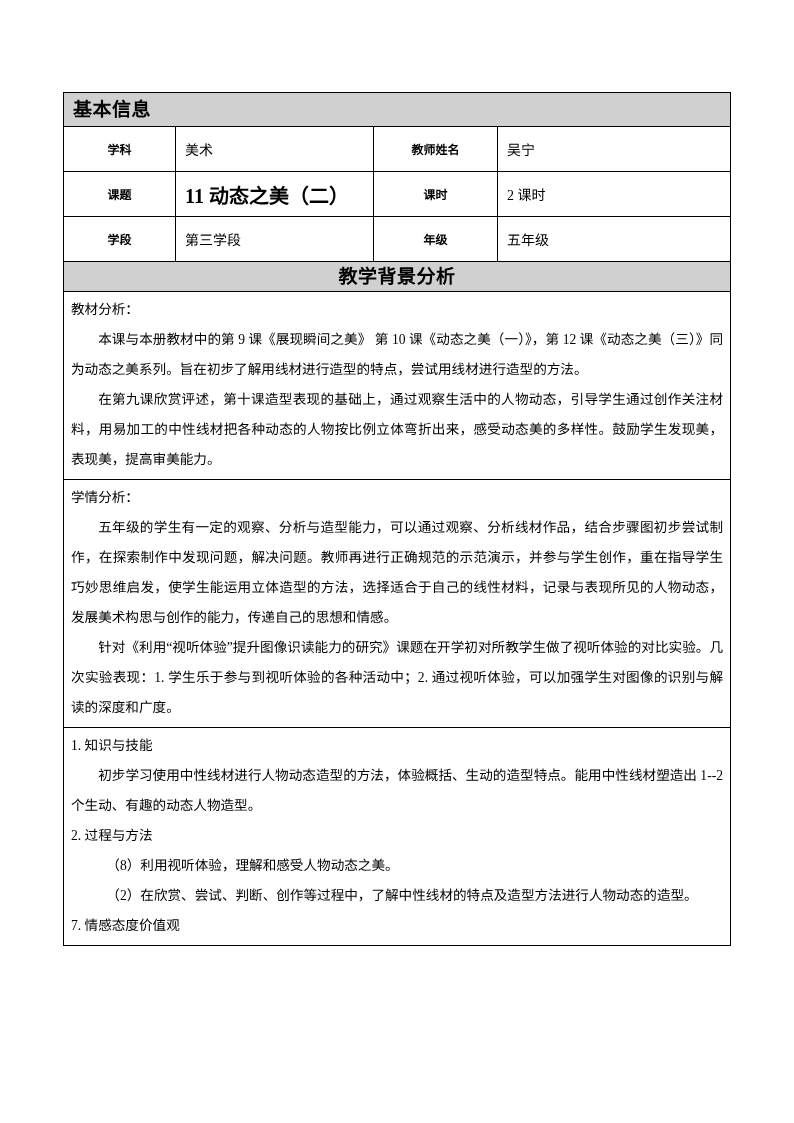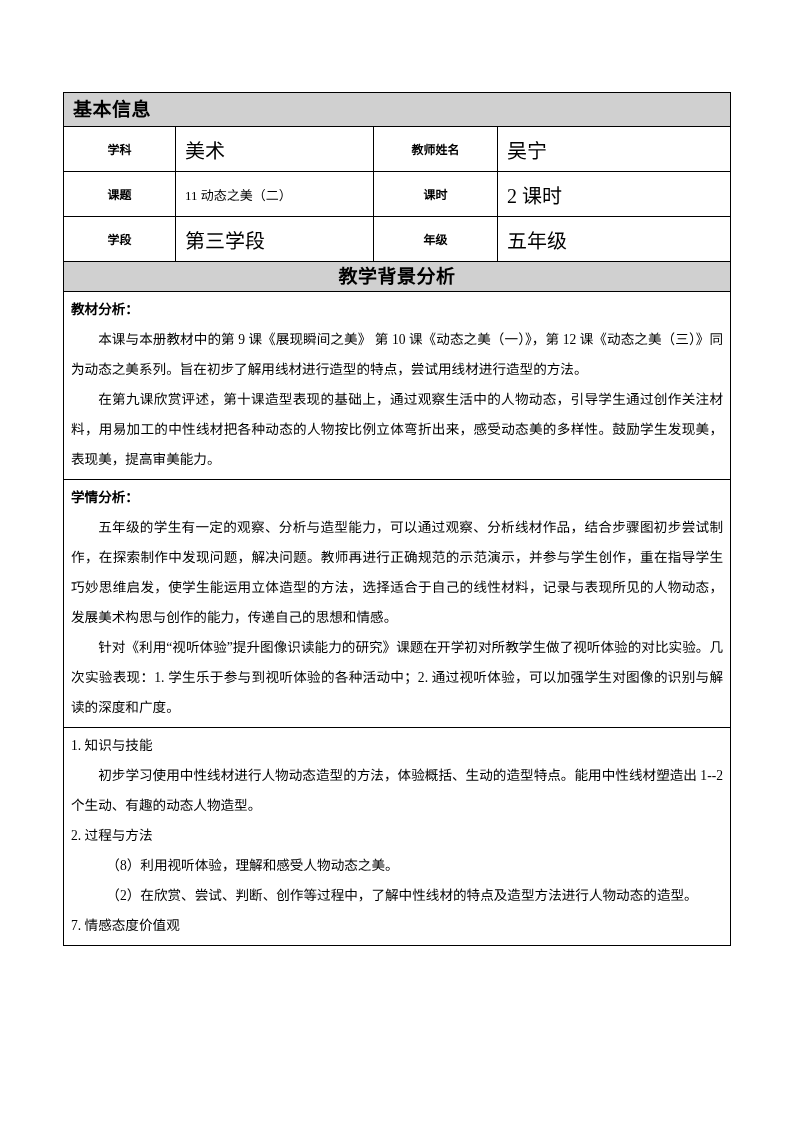--- a/index.html
+++ b/index.html
@@ -58,40 +58,40 @@
   
   .lbl {
     text-align: center;
     font-weight: bold;
     font-size: 12px;
     height: 40px;
     padding: 2px 0 !important;
   }
   .val {
     text-align: left;
-    font-size: 20px;
+    font-size: 14px;
     padding: 2px 0 2px 9px !important;
     height: 40px;
   }
   .val.bold-title {
-    font-weight: normal;
-    font-size: 13px;
+    font-weight: bold;
+    font-size: 20px;
   }
   .val.small-pad {
     height: 34px;
   }
   
   .prose {
     text-align: left;
     padding: 3px 7px 4px 7px !important;
     font-size: 13.6px;
     line-height: 30px;
   }
   .prose .head {
-    font-weight: bold;
+    font-weight: normal;
     display: block;
   }
   .prose p {
     margin: 0;
     text-align: justify;
     text-justify: inter-ideograph;
   }
   .prose p.ind {
     text-indent: 2em;
   }

